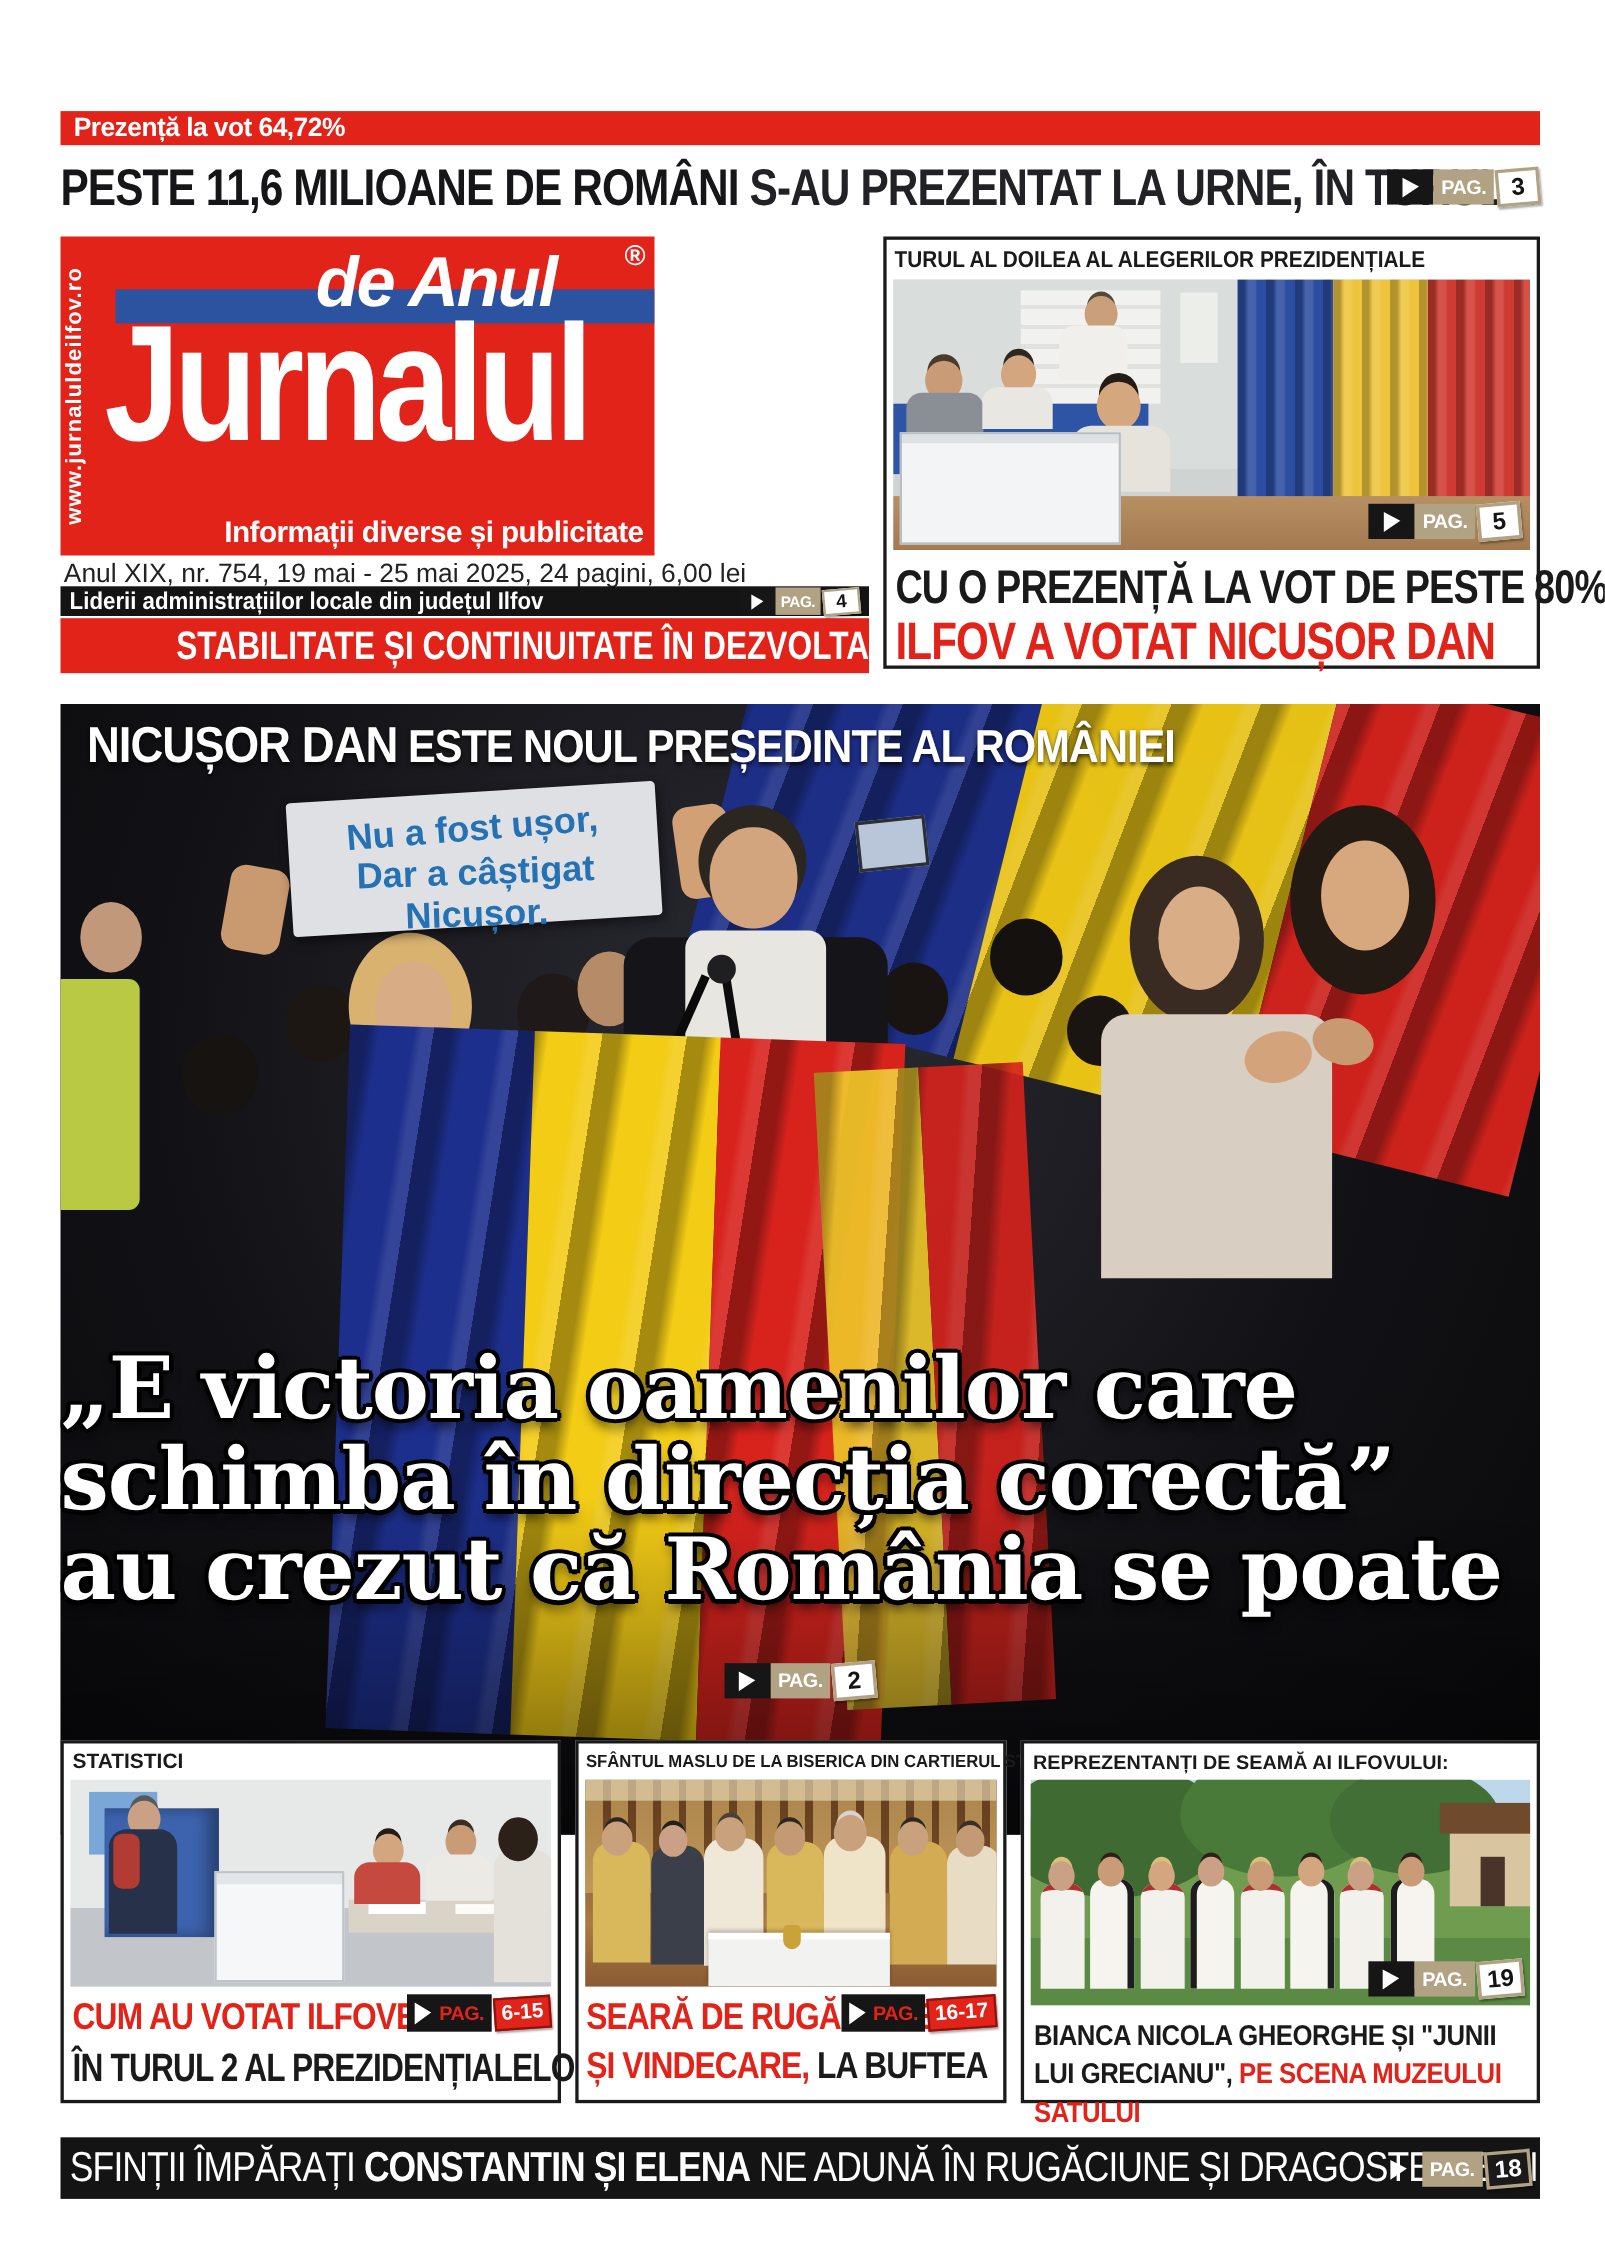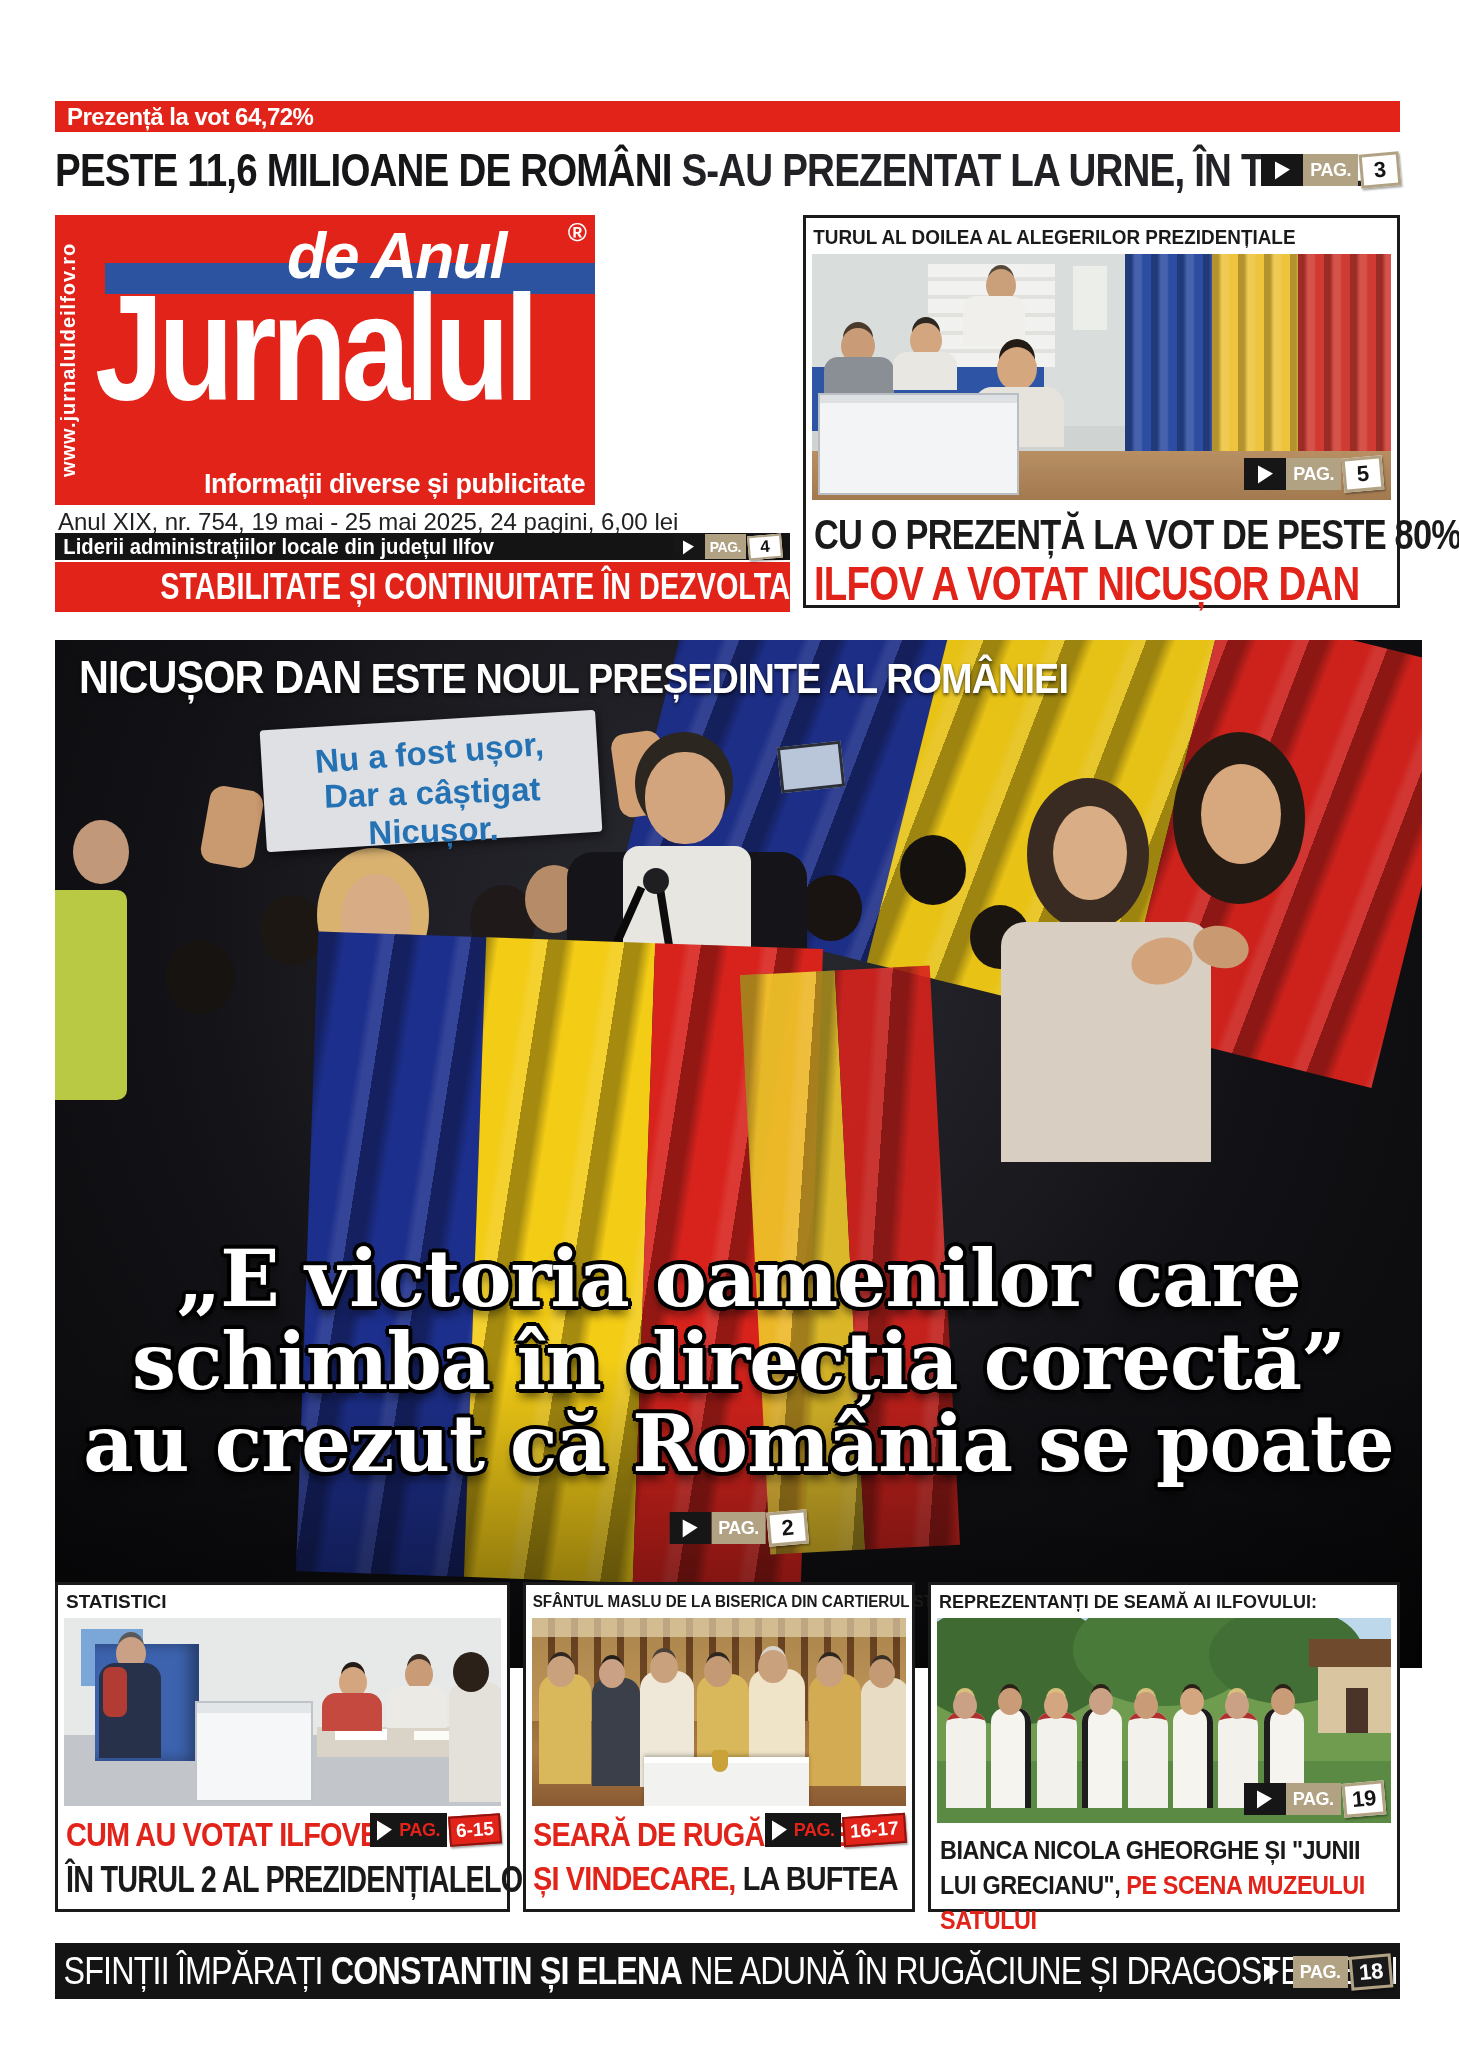--- a/index.html
+++ b/index.html
@@ -117,21 +117,21 @@
             <i></i>
           </span>
         <span class="pag">PAG.</span>
         <span class="num">5</span>
       </span>
     </div>
     <span class="condL" style="position:absolute;left:8px;top:292px;transform:scaleX(.8);font-size:43px;font-weight:800;color:#1a1a1a;letter-spacing:-1px;">CU O PREZENȚĂ LA VOT DE PESTE 80%,</span>
     <span class="condL" style="position:absolute;left:8px;top:338px;transform:scaleX(.8);font-size:48px;font-weight:900;color:#e2231a;letter-spacing:-1px;">ILFOV A VOTAT NICUȘOR DAN</span>
   </div>
 
-  <div class="photo" style="left:55px;top:615px;width:1345px;height:1028px;background:radial-gradient(ellipse at 48% 30%, #2b2b33 0%, #121216 55%, #08080a 100%);padding-left:22px;">
+  <div class="photo" style="left:55px;top:615px;width:1345px;height:1028px;background:radial-gradient(ellipse at 48% 30%, #2b2b33 0%, #121216 55%, #08080a 100%);">
 
     <div class="tricolor folds" style="position:absolute;left:600px;top:-70px;width:780px;height:430px;transform:rotate(14deg);opacity:.95;">
         <i></i>
         <i></i>
         <i></i>
       </div>
 
     <i class="abs" style="left:596px;top:288px;width:132px;height:104px;background:#17337b;display:block;"></i>
 
     <i class="abs" style="left:724px;top:104px;width:58px;height:40px;background:#b9c6da;border:3px solid #2b2f38;display:block;transform:rotate(-6deg);"></i>
@@ -185,21 +185,21 @@
         <b style="color:#fff;font-weight:900;font-size:46px;letter-spacing:-1px;text-shadow:0 2px 4px rgba(0,0,0,.7);">NICUȘOR DAN</b><span style="color:#fff;font-weight:600;font-size:42px;letter-spacing:-1px;text-shadow:0 2px 4px rgba(0,0,0,.7);"> ESTE NOUL PREȘEDINTE AL ROMÂNIEI</span>
       </span>
     </div>
 
     <div class="abs" style="left:208px;top:80px;width:336px;height:122px;background:#dfe0e4;border-radius:4px;transform:rotate(-3.5deg);
                 box-shadow:2px 4px 10px rgba(0,0,0,.5);text-align:center;z-index:15;">
       <div style="color:#2472b4;font-weight:800;font-size:33px;margin-top:14px;transform:rotate(-1deg);">Nu a fost ușor,</div>
       <div style="color:#2472b4;font-weight:800;font-size:33px;margin-top:2px;transform:rotate(1.5deg);">Dar a câștigat Nicușor.</div>
     </div>
 
-    <div class="abs" style="left:0;right:0;top:598px;text-align:center;z-index:25;
+    <div class="abs" style="left:0;right:0;top:582px;text-align:left;z-index:25;
                 font-family:'DejaVu Serif',serif;font-weight:700;color:#fff;font-size:78px;line-height:1.06;letter-spacing:-1px;
                 text-shadow:-3px -3px 0 #000,3px -3px 0 #000,-3px 3px 0 #000,3px 3px 0 #000,0 -4px 0 #000,0 4px 0 #000,-4px 0 0 #000,4px 0 0 #000,0 8px 10px rgba(0,0,0,.6);">
       <div>„E victoria oamenilor care</div>
       <div>schimba în direcția corectă”</div>
       <div>au crezut că România se poate</div>
     </div>
     <span class="badge" style="left:50%;transform:translateX(-50%);top:872px;">
       <span class="chev">
           <i></i>
         </span>

